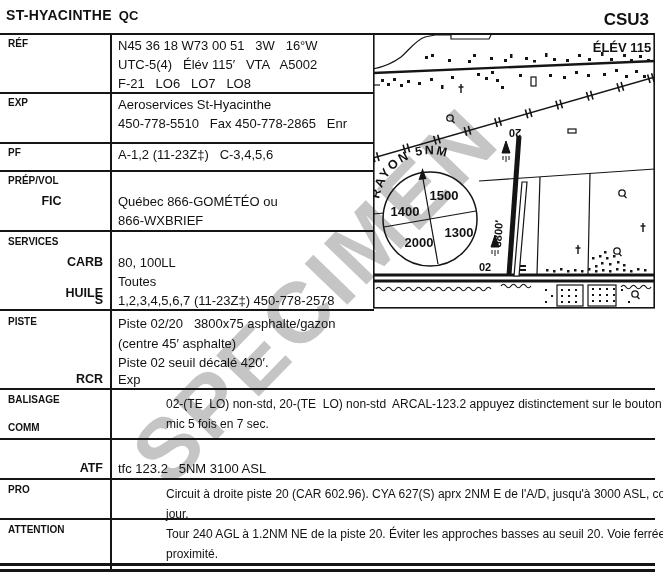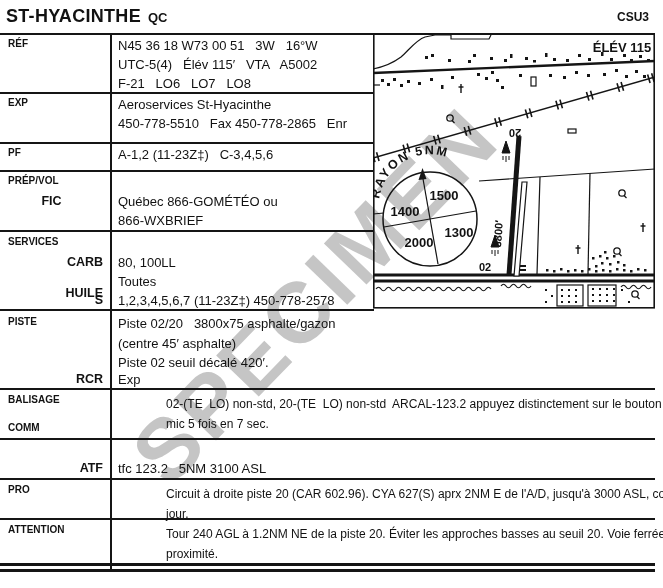--- a/index.html
+++ b/index.html
@@ -5,23 +5,23 @@
   html,body{margin:0;padding:0;background:#fff;}
   #page{position:relative;width:663px;height:588px;background:#fff;overflow:hidden;
         font-family:"Liberation Sans",sans-serif;color:#121212;}
   .hline{position:absolute;background:#151515;height:2px;}
   .vline{position:absolute;background:#151515;width:2px;}
   .lbl{position:absolute;font-weight:bold;font-size:10px;white-space:pre;}
   .sublbl{position:absolute;left:0;width:103px;text-align:right;font-weight:bold;font-size:12.5px;white-space:pre;}
   .line{position:absolute;left:118px;font-size:13px;white-space:pre;}
   .para{position:absolute;left:118px;font-size:12px;line-height:20px;white-space:pre-wrap;margin-left:48px;}
   #title{position:absolute;left:6px;top:6px;font-weight:bold;}
-  #title .big{font-size:18px;letter-spacing:.3px;}
+  #title .big{font-size:14px;letter-spacing:.3px;}
   #title .small{font-size:13px;margin-left:7px;margin-top:26px;}
-  #ident{position:absolute;top:10px;right:14px;font-weight:bold;font-size:12px;}
+  #ident{position:absolute;top:10px;right:14px;font-weight:bold;font-size:17px;}
   #watermark{position:absolute;left:85px;top:235px;width:460px;height:120px;
              display:flex;align-items:center;justify-content:center;
              transform:rotate(-46deg);transform-origin:center;
              font-size:86px;font-weight:bold;letter-spacing:4px;
              color:rgba(150,150,150,0.55);pointer-events:none;}
   #mapbox{position:absolute;left:373px;top:33px;}
   svg text{font-family:"Liberation Sans",sans-serif;fill:#121212;}
 </style>
 </head>
 <body>

